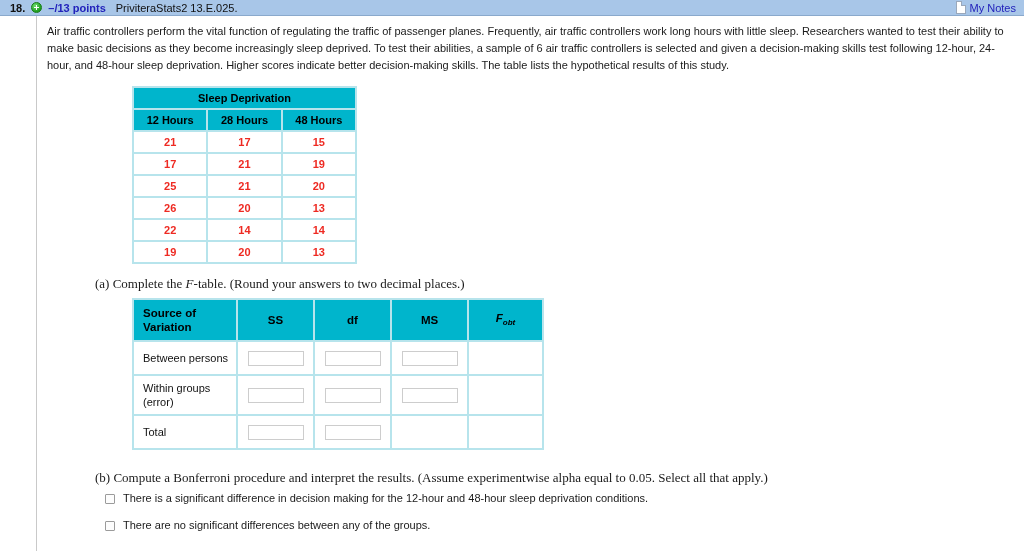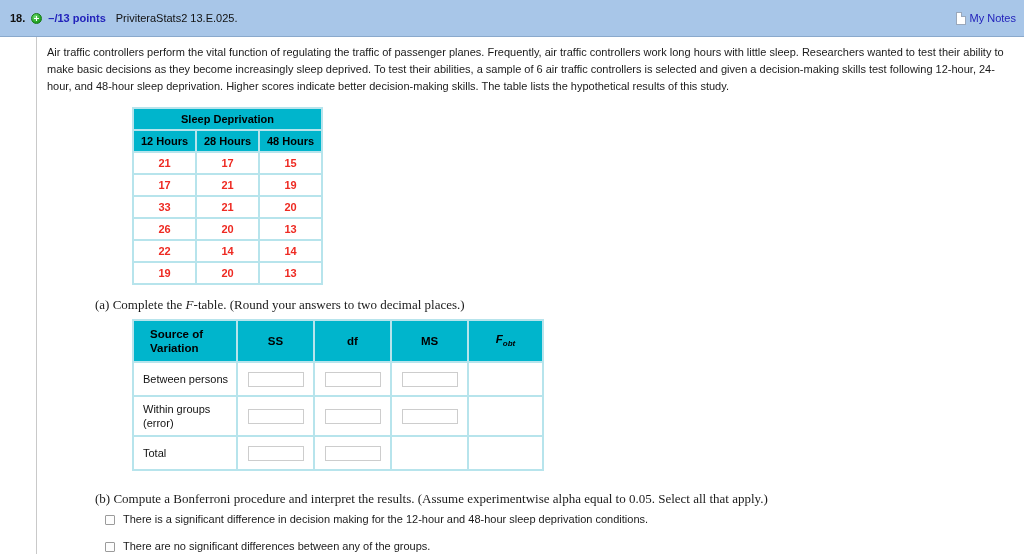--- a/index.html
+++ b/index.html
@@ -11,21 +11,21 @@
     height: 554px;
     background: #ffffff;
     font-family: "Liberation Sans", sans-serif;
     font-size: 11px;
     color: #222222;
     overflow: hidden;
   }
 
   
   .qbar {
-    height: 37px;
+    height: 16px;
     background: #a8c6e8;
     border-bottom: 1px solid #8aa9cc;
     display: flex;
     align-items: center;
     padding: 0 8px 0 10px;
     box-sizing: border-box;
     position: relative;
   }
   .qbar-left {
     display: flex;
@@ -133,21 +133,21 @@
 
   
   .data-table-wrap {
     margin-left: 85px;
     margin-bottom: 12px;
   }
   table.dt {
     border-collapse: separate;
     border-spacing: 2px;
     background: #b7e4ec;
-    width: 191px;
+    width: 225px;
     table-layout: fixed;
   }
   table.dt th.title {
     background: #00b5cc;
     color: #000000;
     font-weight: bold;
     font-size: 11px;
     text-align: center;
     padding: 4px 0;
   }
@@ -192,21 +192,21 @@
   table.ft th {
     background: #00b5cc;
     color: #000000;
     font-weight: bold;
     font-size: 11.5px;
     padding: 6px 0;
     text-align: center;
   }
   table.ft th.srcvar {
     text-align: left;
-    padding-left: 16px;
+    padding-left: 9px;
     line-height: 14px;
   }
   table.ft th .ital { font-style: italic; }
   table.ft th sub { font-size: 8px; }
   table.ft td {
     background: #ffffff;
     font-size: 11px;
     color: #111111;
     padding: 5px 0;
     height: 22px;
@@ -300,21 +300,21 @@
             <td>21</td>
             <td>17</td>
             <td>15</td>
           </tr>
           <tr>
             <td>17</td>
             <td>21</td>
             <td>19</td>
           </tr>
           <tr>
-            <td>33</td>
+            <td>25</td>
             <td>21</td>
             <td>20</td>
           </tr>
           <tr>
             <td>26</td>
             <td>20</td>
             <td>13</td>
           </tr>
           <tr>
             <td>22</td>

